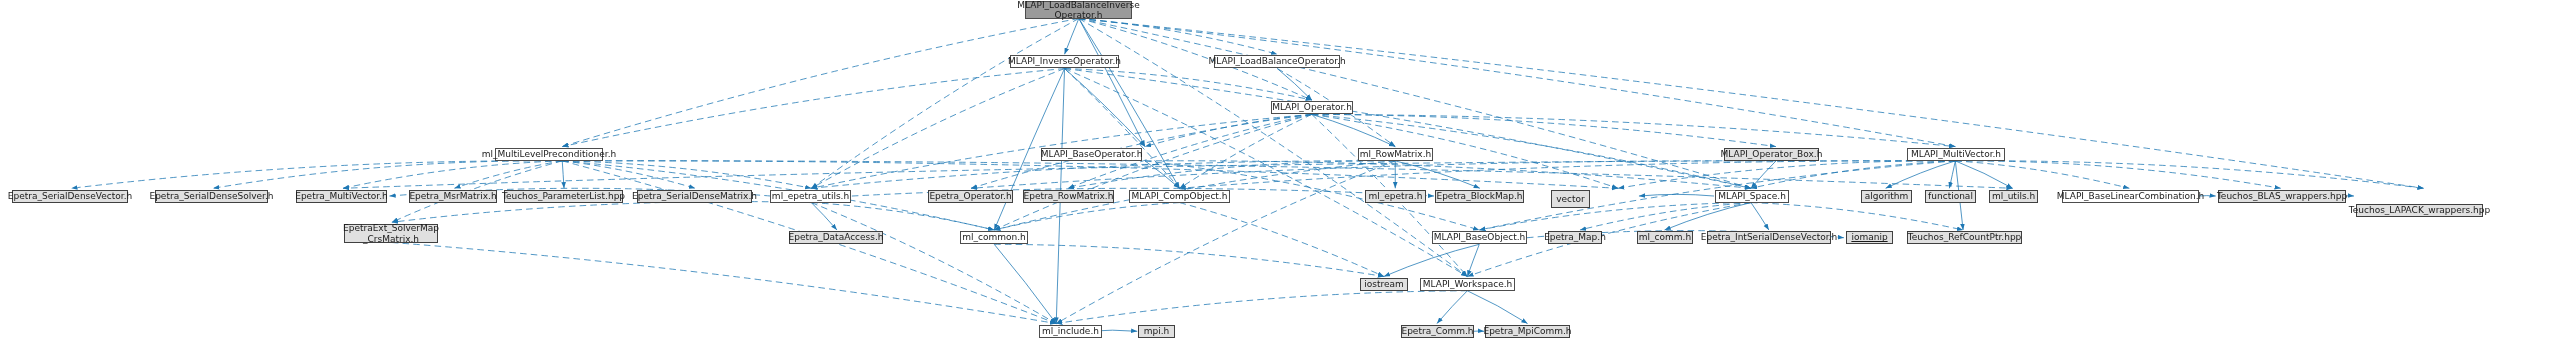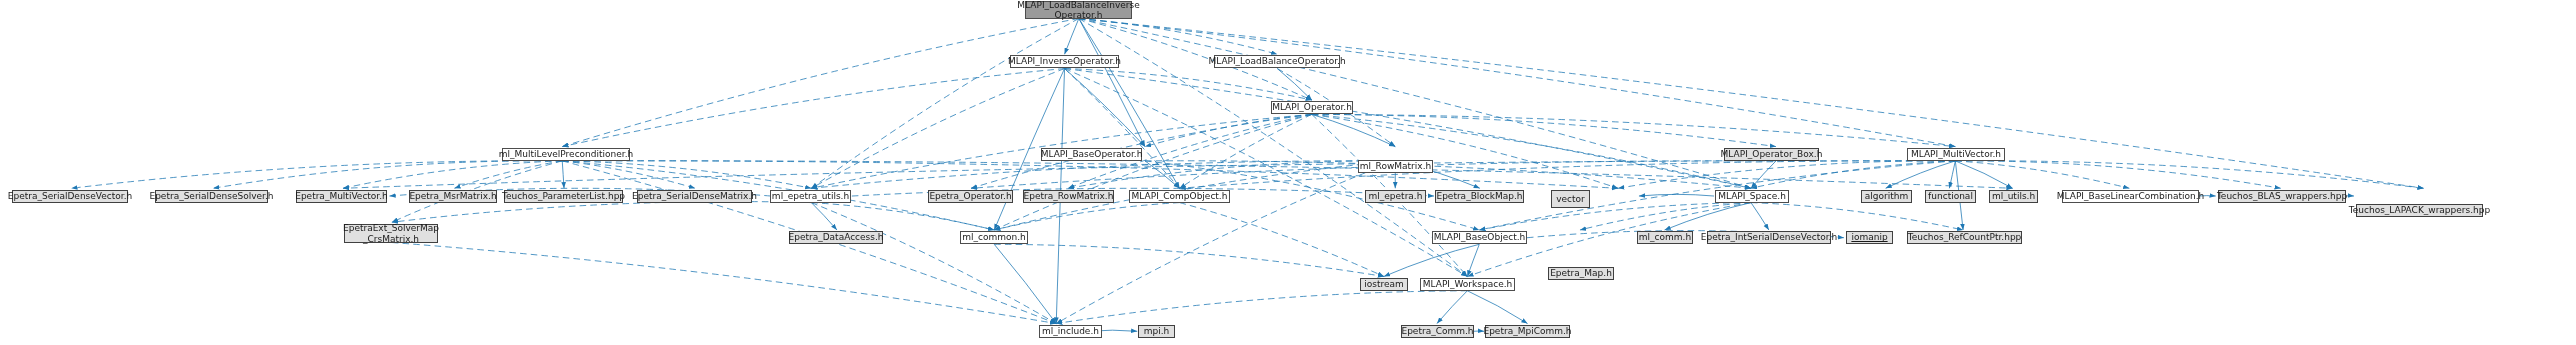--- a/index.html
+++ b/index.html
@@ -121,23 +121,23 @@
         <path d="M2460,488 Q2510.5,510.955 2561,543" marker-end="url(#ah)"></path>
         <path d="M1823,556 Q1864.5,552.265 1906,556" marker-end="url(#ah)"></path>
         <path d="M2470,556 Q2479,555.19 2488,556" marker-end="url(#ah)"></path>
       </g>
   </svg>
   <div id="node-layer">
       <div class="node root" style="left: 1025px; top: 0.6px; width: 107px; height: 18px;">MLAPI_LoadBalanceInverse<br>Operator.h</div>
       <div class="node white" style="left: 1010px; top: 55px; width: 109px; height: 13px;">MLAPI_InverseOperator.h</div>
       <div class="node white" style="left: 1214px; top: 55px; width: 126px; height: 13px;">MLAPI_LoadBalanceOperator.h</div>
       <div class="node white" style="left: 1271px; top: 101px; width: 82px; height: 13px;">MLAPI_Operator.h</div>
-      <div class="node white" style="left: 495px; top: 148px; width: 128px; height: 13px; margin-left: 7px;">ml_MultiLevelPreconditioner.h</div>
+      <div class="node white" style="left: 495px; top: 148px; width: 108px; height: 13px;">ml_MultiLevelPreconditioner.h</div>
       <div class="node white" style="left: 1041px; top: 148px; width: 101px; height: 13px;">MLAPI_BaseOperator.h</div>
-      <div class="node white" style="left: 1358px; top: 148px; width: 75px; height: 13px; margin-top: 12px;">ml_RowMatrix.h</div>
+      <div class="node white" style="left: 1358px; top: 148px; width: 75px; height: 13px;">ml_RowMatrix.h</div>
       <div class="node" style="left: 1724px; top: 148px; width: 95px; height: 13px;">MLAPI_Operator_Box.h</div>
       <div class="node white" style="left: 1907px; top: 148px; width: 98px; height: 13px;">MLAPI_MultiVector.h</div>
       <div class="node" style="left: 12px; top: 190px; width: 116px; height: 13px;">Epetra_SerialDenseVector.h</div>
       <div class="node" style="left: 155px; top: 190px; width: 113px; height: 13px;">Epetra_SerialDenseSolver.h</div>
       <div class="node" style="left: 296px; top: 190px; width: 91px; height: 13px;">Epetra_MultiVector.h</div>
       <div class="node" style="left: 409px; top: 190px; width: 88px; height: 13px;">Epetra_MsrMatrix.h</div>
       <div class="node" style="left: 504px; top: 190px; width: 119px; height: 13px;">Teuchos_ParameterList.hpp</div>
       <div class="node" style="left: 637px; top: 190px; width: 115px; height: 13px;">Epetra_SerialDenseMatrix.h</div>
       <div class="node white" style="left: 770px; top: 190px; width: 81px; height: 13px;">ml_epetra_utils.h</div>
       <div class="node" style="left: 928px; top: 190px; width: 85px; height: 13px;">Epetra_Operator.h</div>
@@ -150,21 +150,21 @@
       <div class="node" style="left: 1861px; top: 190px; width: 51px; height: 13px;">algorithm</div>
       <div class="node" style="left: 1925px; top: 190px; width: 51px; height: 13px;">functional</div>
       <div class="node" style="left: 1989px; top: 190px; width: 49px; height: 13px;">ml_utils.h</div>
       <div class="node white" style="left: 2062px; top: 190px; width: 137px; height: 13px;">MLAPI_BaseLinearCombination.h</div>
       <div class="node" style="left: 2218px; top: 190px; width: 128px; height: 13px;">Teuchos_BLAS_wrappers.hpp</div>
       <div class="node" style="left: 2356px; top: 204px; width: 127px; height: 13px;">Teuchos_LAPACK_wrappers.hpp</div>
       <div class="node" style="left: 344px; top: 224px; width: 94px; height: 19px;">EpetraExt_SolverMap<br>_CrsMatrix.h</div>
       <div class="node" style="left: 789px; top: 231px; width: 94px; height: 13px;">Epetra_DataAccess.h</div>
       <div class="node white" style="left: 960px; top: 231px; width: 68px; height: 13px;">ml_common.h</div>
       <div class="node white" style="left: 1432px; top: 231px; width: 95px; height: 13px;">MLAPI_BaseObject.h</div>
-      <div class="node" style="left: 1548px; top: 231px; width: 66px; height: 13px; margin-top: 36px;">Epetra_Map.h</div>
+      <div class="node" style="left: 1548px; top: 231px; width: 54px; height: 13px;">Epetra_Map.h</div>
       <div class="node" style="left: 1637px; top: 231px; width: 56px; height: 13px;">ml_comm.h</div>
       <div class="node" style="left: 1707px; top: 231px; width: 124px; height: 13px;">Epetra_IntSerialDenseVector.h</div>
       <div class="node" style="left: 1846px; top: 231px; width: 47px; height: 13px; text-decoration: underline;">iomanip</div>
       <div class="node" style="left: 1907px; top: 231px; width: 115px; height: 13px;">Teuchos_RefCountPtr.hpp</div>
       <div class="node" style="left: 1360px; top: 278px; width: 48px; height: 13px;">iostream</div>
       <div class="node white" style="left: 1420px; top: 278px; width: 95px; height: 13px;">MLAPI_Workspace.h</div>
       <div class="node white" style="left: 1024px; top: 325px; width: 63px; height: 13px; margin-left: 15px;">ml_include.h</div>
       <div class="node" style="left: 1138px; top: 325px; width: 37px; height: 13px;">mpi.h</div>
       <div class="node" style="left: 1401px; top: 325px; width: 73px; height: 13px;">Epetra_Comm.h</div>
       <div class="node" style="left: 1485px; top: 325px; width: 85px; height: 13px;">Epetra_MpiComm.h</div>

